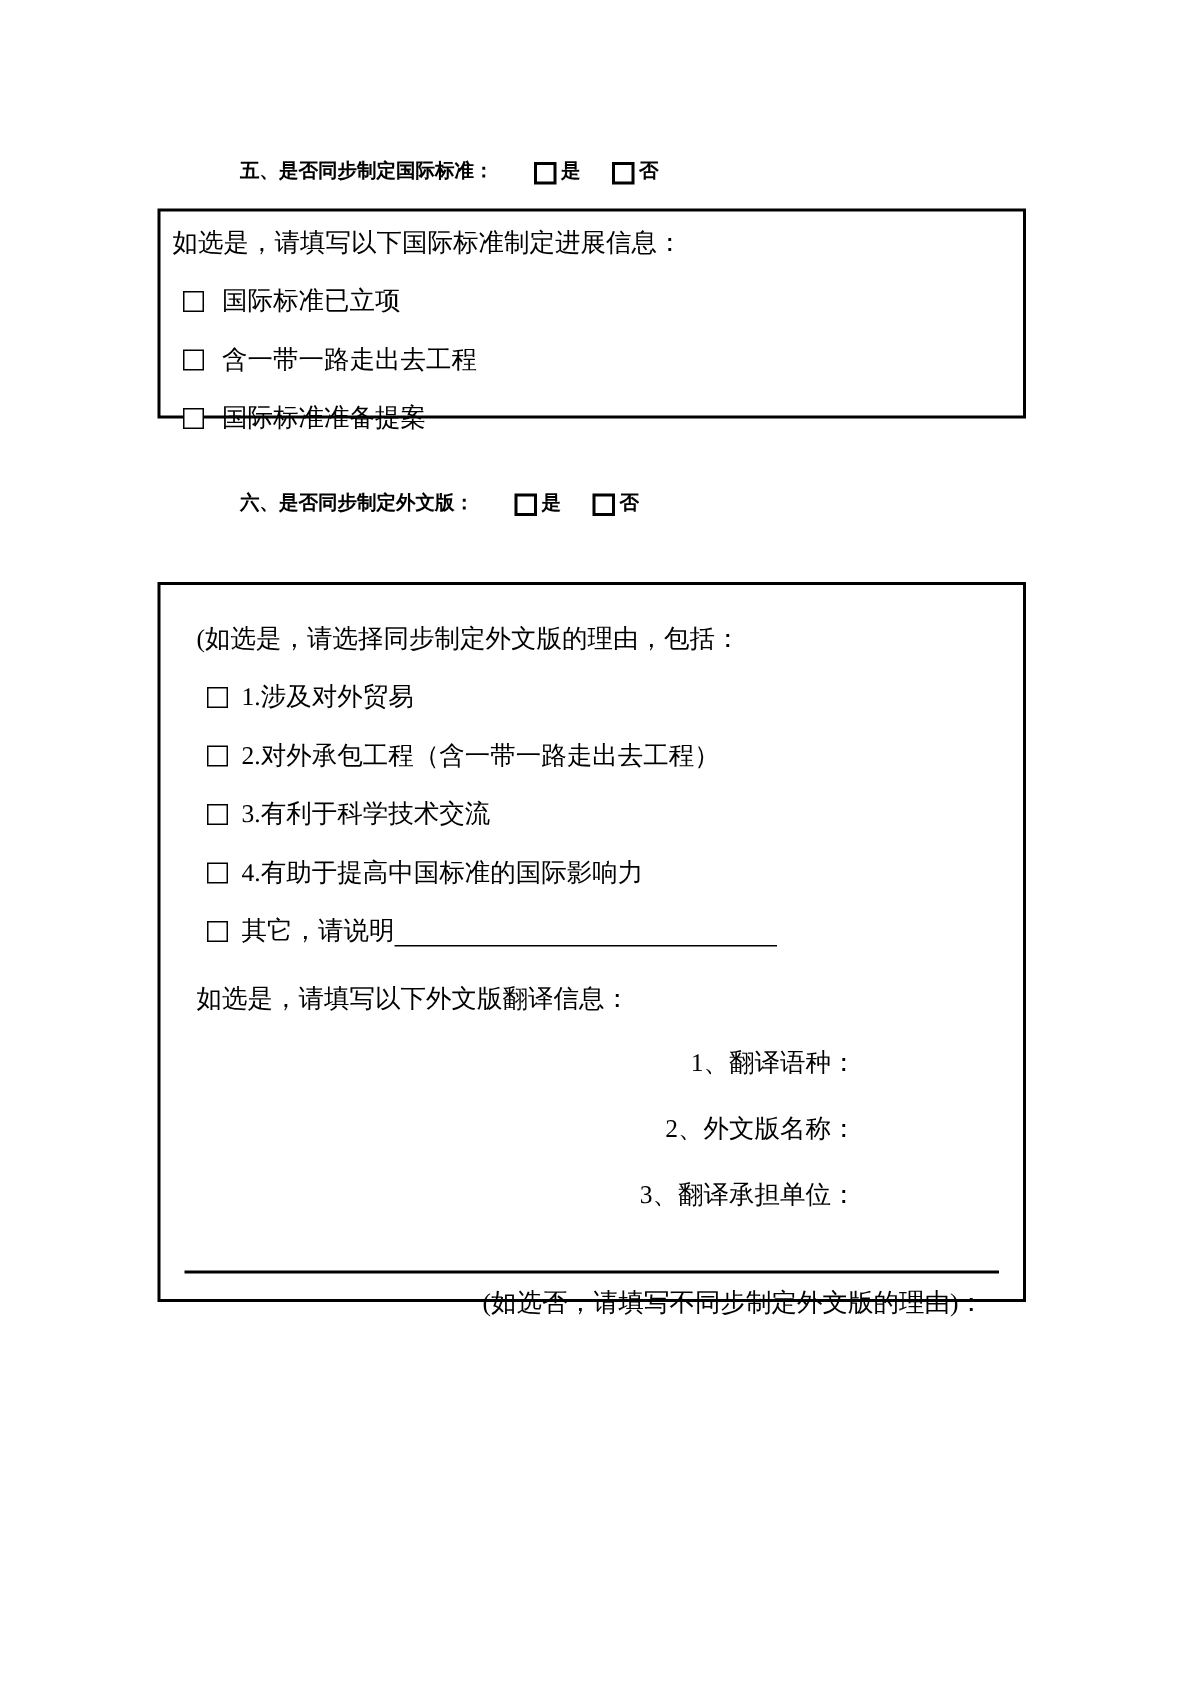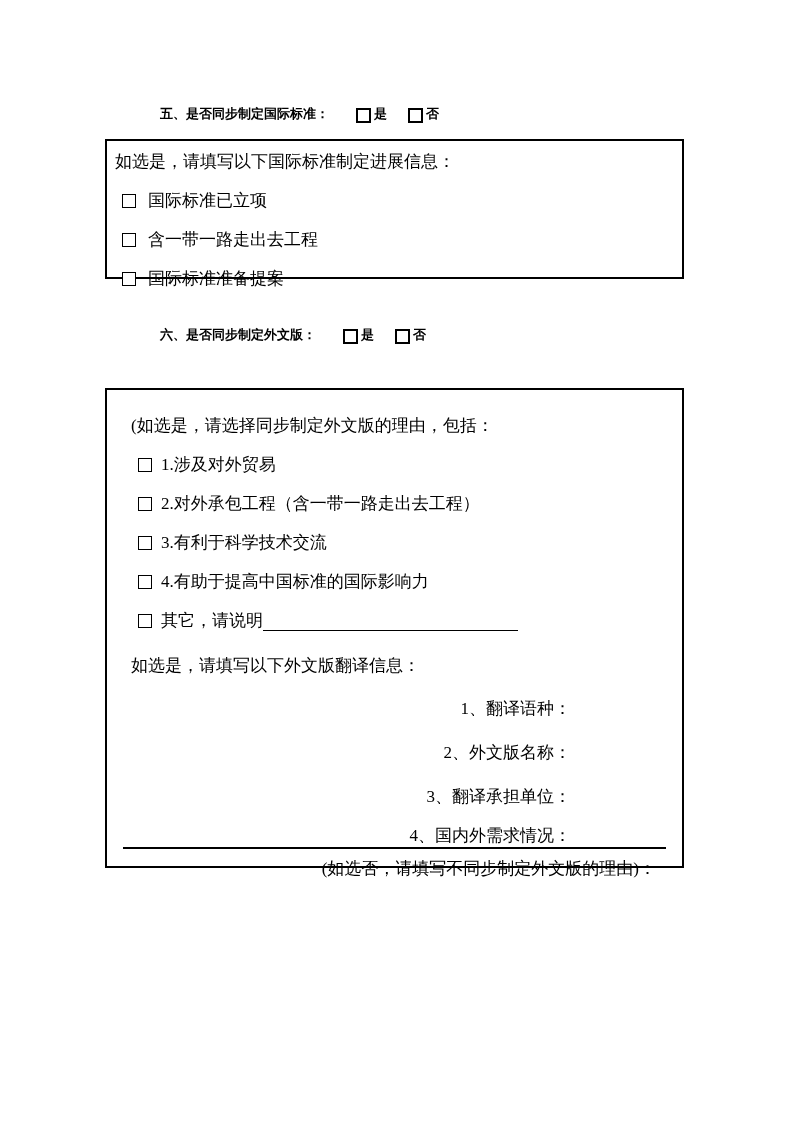--- a/index.html
+++ b/index.html
@@ -153,24 +153,20 @@
         <span class="fill-line"></span>
       </div>
       <div class="row field-row">
         <span class="label">2、外文版名称：</span>
         <span class="fill-line"></span>
       </div>
       <div class="row field-row tight">
         <span class="label">3、翻译承担单位：</span>
         <span class="fill-line"></span>
       </div>
-      <div class="row field-row last">
-        <span class="label">4、国内外需求情况：</span>
-        <span class="fill-line"></span>
-      </div>
     </div>
 
     <div id="foreign-no-section">
       <div class="row">(如选否，请填写不同步制定外文版的理由)：</div>
       <div class="blank-area"></div>
     </div>
 
   </div>
 
 </div>

